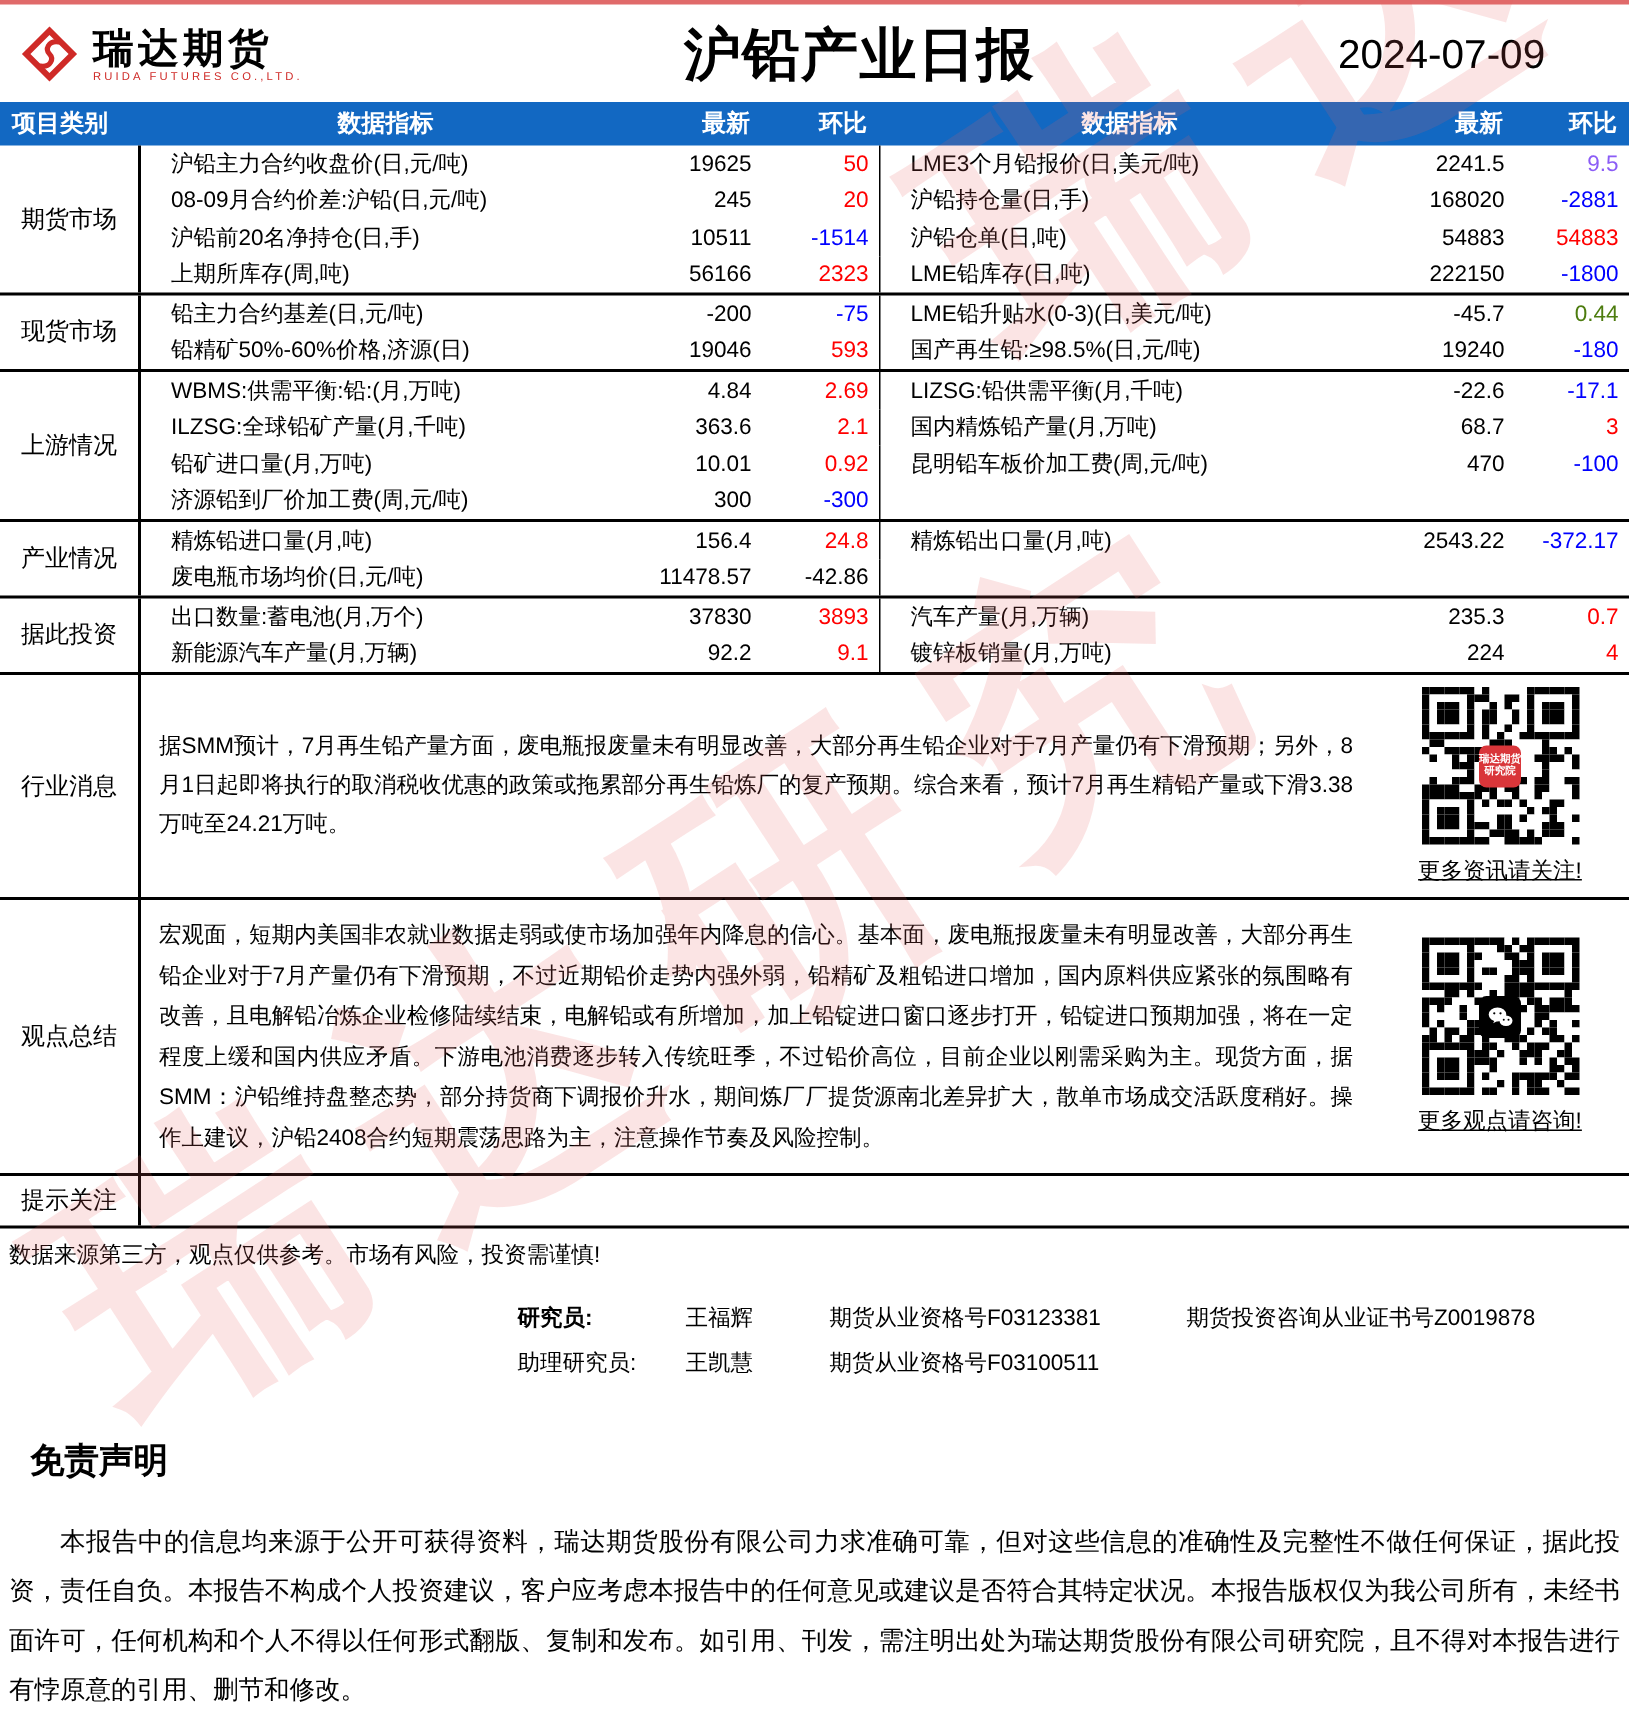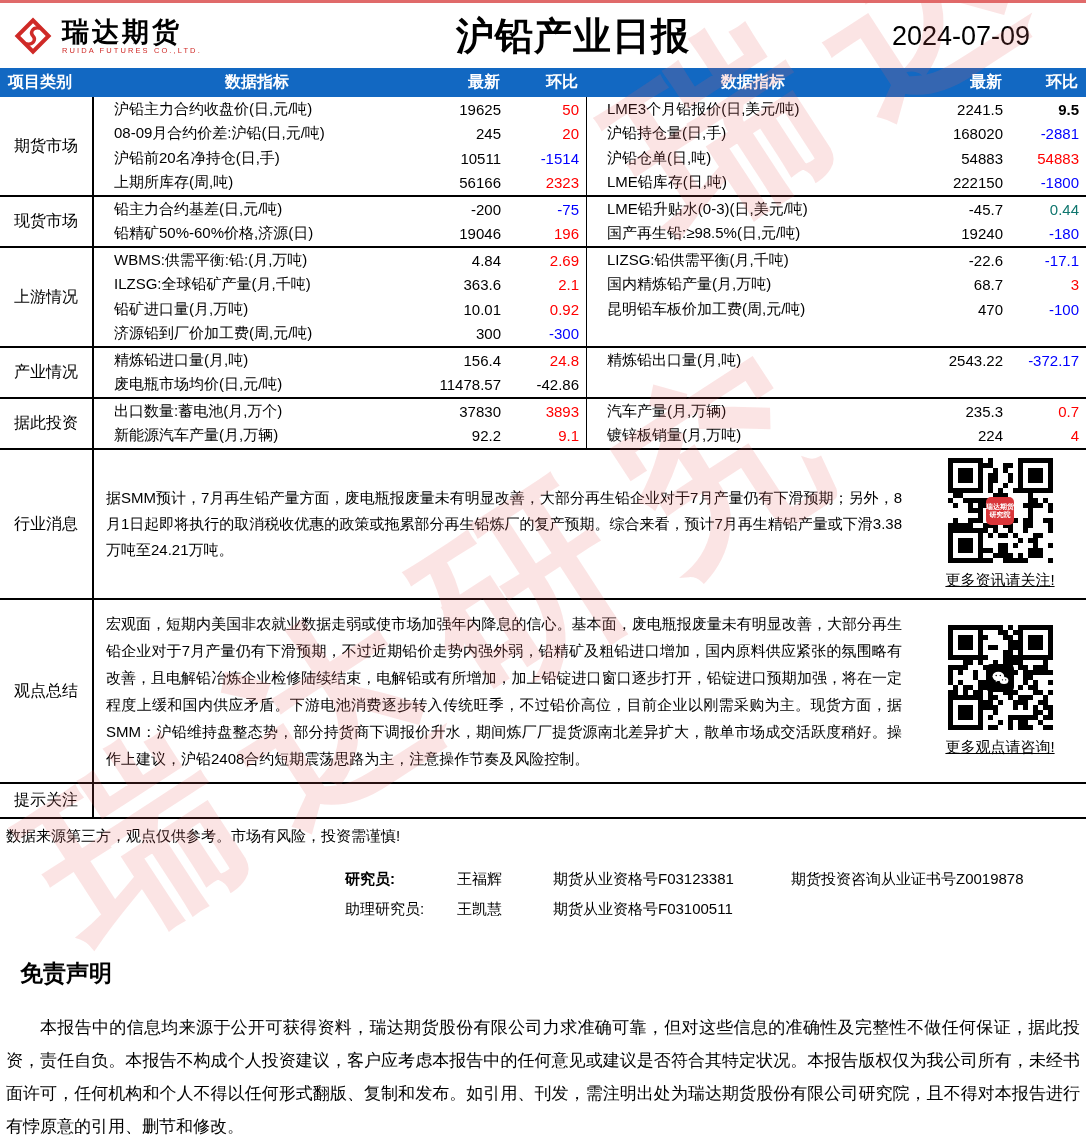--- a/index.html
+++ b/index.html
@@ -109,21 +109,21 @@
   <div id="table-body">
       <div class="section">
         <div class="cat">期货市场</div>
         <div class="rows">
           <div class="trow">
             <div class="lab l">沪铅主力合约收盘价(日,元/吨)</div>
             <div class="val">19625</div>
             <div class="chg" style="color: rgb(255, 0, 0);">50</div>
             <div class="lab r">LME3个月铅报价(日,美元/吨)</div>
             <div class="val">2241.5</div>
-            <div class="chg" style="color: #000000; font-weight: bold;">9.5</div>
+            <div class="chg" style="color: #8b5cf6;">9.5</div>
           </div>
           <div class="trow">
             <div class="lab l">08-09月合约价差:沪铅(日,元/吨)</div>
             <div class="val">245</div>
             <div class="chg" style="color: rgb(255, 0, 0);">20</div>
             <div class="lab r">沪铅持仓量(日,手)</div>
             <div class="val">168020</div>
             <div class="chg" style="color: rgb(0, 0, 255);">-2881</div>
           </div>
           <div class="trow">
@@ -146,26 +146,26 @@
       </div>
       <div class="section">
         <div class="cat">现货市场</div>
         <div class="rows">
           <div class="trow">
             <div class="lab l">铅主力合约基差(日,元/吨)</div>
             <div class="val">-200</div>
             <div class="chg" style="color: rgb(0, 0, 255);">-75</div>
             <div class="lab r">LME铅升贴水(0-3)(日,美元/吨)</div>
             <div class="val">-45.7</div>
-            <div class="chg" style="color: #0f766e;">0.44</div>
+            <div class="chg" style="color: #4d7c0f;">0.44</div>
           </div>
           <div class="trow">
             <div class="lab l">铅精矿50%-60%价格,济源(日)</div>
             <div class="val">19046</div>
-            <div class="chg" style="color: rgb(255, 0, 0);">196</div>
+            <div class="chg" style="color: rgb(255, 0, 0);">593</div>
             <div class="lab r">国产再生铅:≥98.5%(日,元/吨)</div>
             <div class="val">19240</div>
             <div class="chg" style="color: rgb(0, 0, 255);">-180</div>
           </div>
         </div>
       </div>
       <div class="section">
         <div class="cat">上游情况</div>
         <div class="rows">
           <div class="trow">

